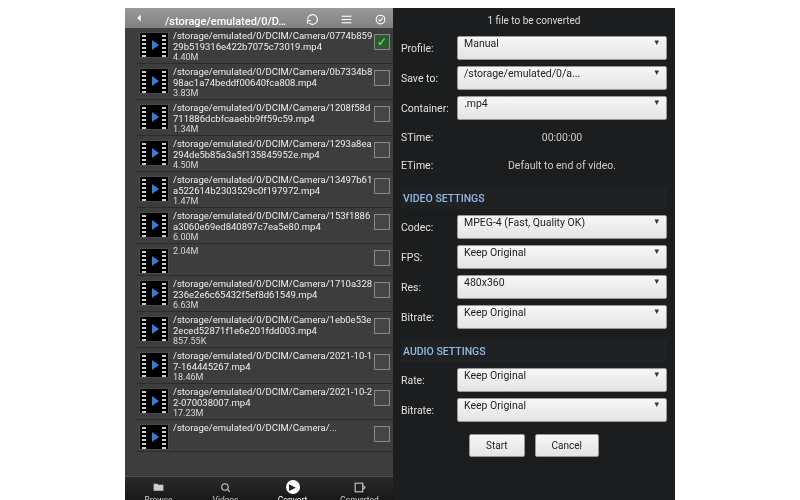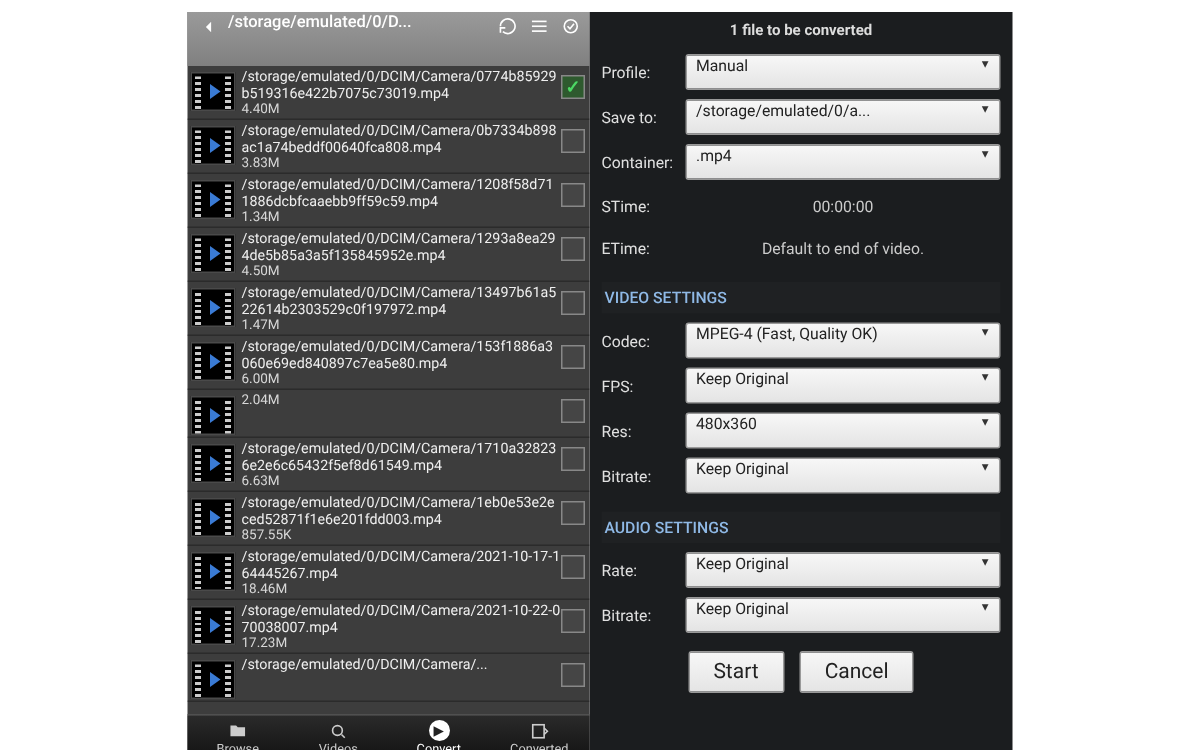--- a/index.html
+++ b/index.html
@@ -21,26 +21,26 @@
   }
   
   .left {
     width: 268px;
     background: #3d3d3d;
     display: flex;
     flex-direction: column;
     position: relative;
   }
   .topbar {
-    height: 36px;
+    height: 20px;
     background: linear-gradient(#9a9a9a,#808080);
     display: flex;
-    align-items: flex-start;
+    align-items: flex-end;
     padding: 0 4px;
-    gap: 3px;
+    gap: 16px;
   }
   .topbar .back {
     width: 20px; height: 20px;
     display:flex;align-items:center;justify-content:center;
     color:#fff;font-size:14px;
   }
   .topbar .path {
     flex: 1;
     color: #fff;
     font-size: 11px;
@@ -50,20 +50,21 @@
     text-overflow: ellipsis;
   }
   .topbar .ticon {
     width: 18px; height:18px;
     display:flex;align-items:center;justify-content:center;
     color:#fff;
   }
   .filelist {
     flex: 1;
     overflow: hidden;
+    padding-left: 12px;
   }
   .filerow {
     display: flex;
     align-items: flex-start;
     padding: 2px 3px 1px 2px;
     border-bottom: 1px solid #2b2b2b;
   }
   .thumb {
     width: 30px; height: 26px;
     background: #000;
@@ -149,21 +150,20 @@
     display:flex;
     flex-direction:column;
     padding:4px 8px 0 8px;
     font-size:11px;
   }
   .conv-head {
     text-align:center;
     font-size:10px;
     padding:3px 0 10px 0;
     color:#ddd;
-    font-weight:bold;
   }
   .form-row {
     display:flex;
     align-items:center;
     margin-bottom:6px;
     gap:0;
   }
   .form-row label {
     width:56px;
     font-size:10.5px;
@@ -209,21 +209,21 @@
     display:flex;
     justify-content:center;
     gap:10px;
     margin-top:6px;
   }
   .btn {
     background:linear-gradient(#f7f7f7,#e4e4e4);
     border:1px solid #999;
     border-radius:2px;
     color:#222;
-    font-size:14px;
+    font-size:10px;
     padding:5px 16px;
     text-align:right;
   }
 </style>
 </head>
 <body>
 
 <div class="app">
 
   <div class="left">

